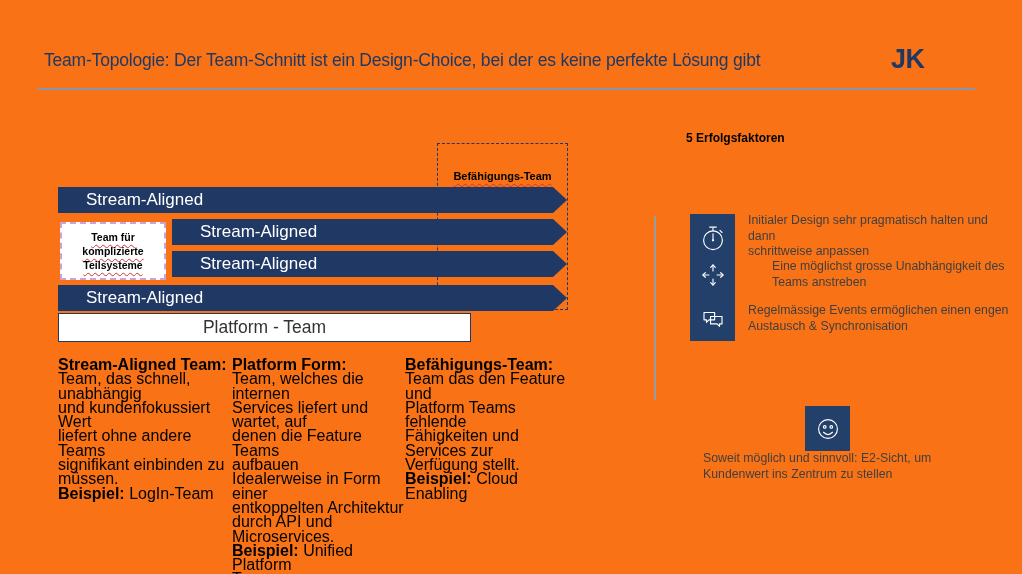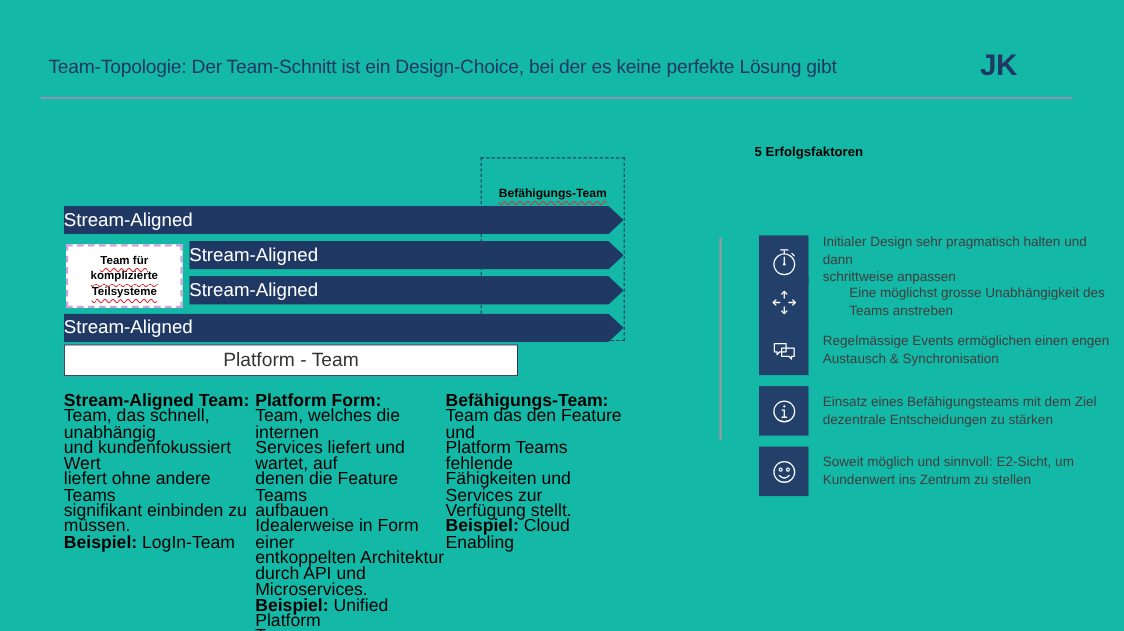--- a/index.html
+++ b/index.html
@@ -1,21 +1,21 @@
 <!DOCTYPE html>
 <html><head>
 <meta charset="utf-8">
 <style>
   * { margin: 0; padding: 0; box-sizing: border-box; }
   html, body { background: #fff; }
   body { font-family: "Liberation Sans", sans-serif; }
   .slide {
     position: relative;
     width: 1022px; height: 574px;
-    background: #14b8a6;
+    background: #f97316;
     overflow: hidden;
   }
   
   .title {
     position: absolute; left: 44px; top: 50px;
     font-size: 17.5px; font-weight: 400; color: #1F3864;
     white-space: nowrap; letter-spacing: -0.2px;
   }
   .logo {
     position: absolute; left: 891px; top: 44px;
@@ -42,21 +42,21 @@
     text-decoration-line: underline;
     text-decoration-style: wavy;
     text-decoration-color: #D13438;
     text-decoration-thickness: 1px;
     text-underline-offset: 3px;
   }
   .arrow {
     position: absolute; height: 26px; z-index: 2;
     background: #1F3864; color: #fff;
     font-size: 17px; line-height: 26px;
-    padding-left: 0;
+    padding-left: 28px;
     clip-path: polygon(0 0, calc(100% - 14px) 0, 100% 50%, calc(100% - 14px) 100%, 0 100%);
     white-space: nowrap;
   }
   .arrow-1 { left: 58px;  top: 187px; width: 509px; }
   .arrow-2 { left: 172px; top: 219px; width: 395px; }
   .arrow-3 { left: 172px; top: 251px; width: 395px; }
   .arrow-4 { left: 58px;  top: 285px; width: 509px; }
   .complicated-box {
     position: absolute; left: 60px; top: 222px;
     width: 106px; height: 58px;
@@ -100,21 +100,21 @@
   }
   .factor-row {
     position: absolute; left: 690px;
     display: flex; align-items: center;
     height: 45px;
   }
   .factor-row-1 { top: 186px; margin-top: 28px; }
   .factor-row-2 { top: 252px; gap: 24px; }
   .factor-row-3 { top: 296px; }
   .factor-row-4 { top: 351px; }
-  .factor-row-5 { top: 406px; }
+  .factor-row-5 { top: 406px; flex-direction: column; }
   .factor-icon {
     width: 45px; height: 45px; flex: 0 0 45px;
     background: #23406A;
     display: flex; align-items: center; justify-content: center;
   }
   .factor-text {
     margin-left: 13px; width: 262px;
     font-size: 12.3px; line-height: 15.5px; color: #3F3F3F;
     white-space: pre-line;
   }
@@ -218,33 +218,20 @@
     <div class="factor-icon">
       <svg width="36" height="36" viewBox="0 0 44 44" fill="none" stroke="#fff" stroke-width="1.4" stroke-linecap="round" stroke-linejoin="round">
         <path d="M11 14 h13 v9 h-7 l-3 3 v-3 h-3 z"></path>
         <path d="M19 19 h14 v9 h-3 v3 l-3 -3 h-8 z"></path>
       </svg>
     </div>
     <div class="factor-text">Regelmässige Events ermöglichen einen engen
 Austausch &amp; Synchronisation</div>
   </div>
 
-  <div class="factor-row factor-row-4">
-    <div class="factor-icon">
-      <svg width="36" height="36" viewBox="0 0 44 44" fill="none" stroke="#fff" stroke-width="1.4" stroke-linecap="round">
-        <circle cx="22" cy="22" r="11.5"></circle>
-        <circle cx="22" cy="16.5" r="1.2" fill="#fff" stroke="none"></circle>
-        <line x1="22" y1="20.5" x2="22" y2="28.5"></line>
-        <line x1="19.5" y1="20.5" x2="22" y2="20.5"></line>
-        <line x1="19.5" y1="28.5" x2="24.5" y2="28.5"></line>
-      </svg>
-    </div>
-    <div class="factor-text">Einsatz eines Befähigungsteams mit dem Ziel
-dezentrale Entscheidungen zu stärken</div>
-  </div>
 
   <div class="factor-row factor-row-5">
     <div class="factor-icon">
       <svg width="36" height="36" viewBox="0 0 44 44" fill="none" stroke="#fff" stroke-width="1.4" stroke-linecap="round">
         <circle cx="22" cy="22" r="11.5"></circle>
         <circle cx="18" cy="19.5" r="1.6"></circle>
         <circle cx="26" cy="19.5" r="1.6"></circle>
         <path d="M16.5 26 Q22 31.5 27.5 26"></path>
       </svg>
     </div>

